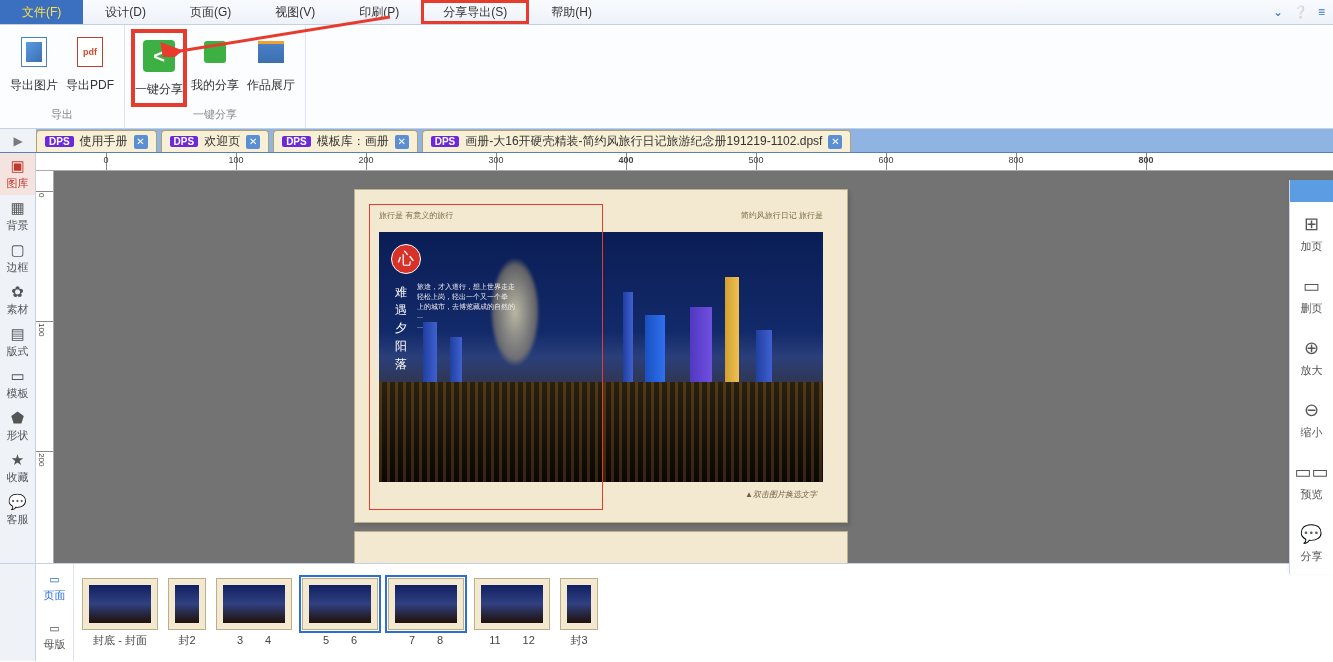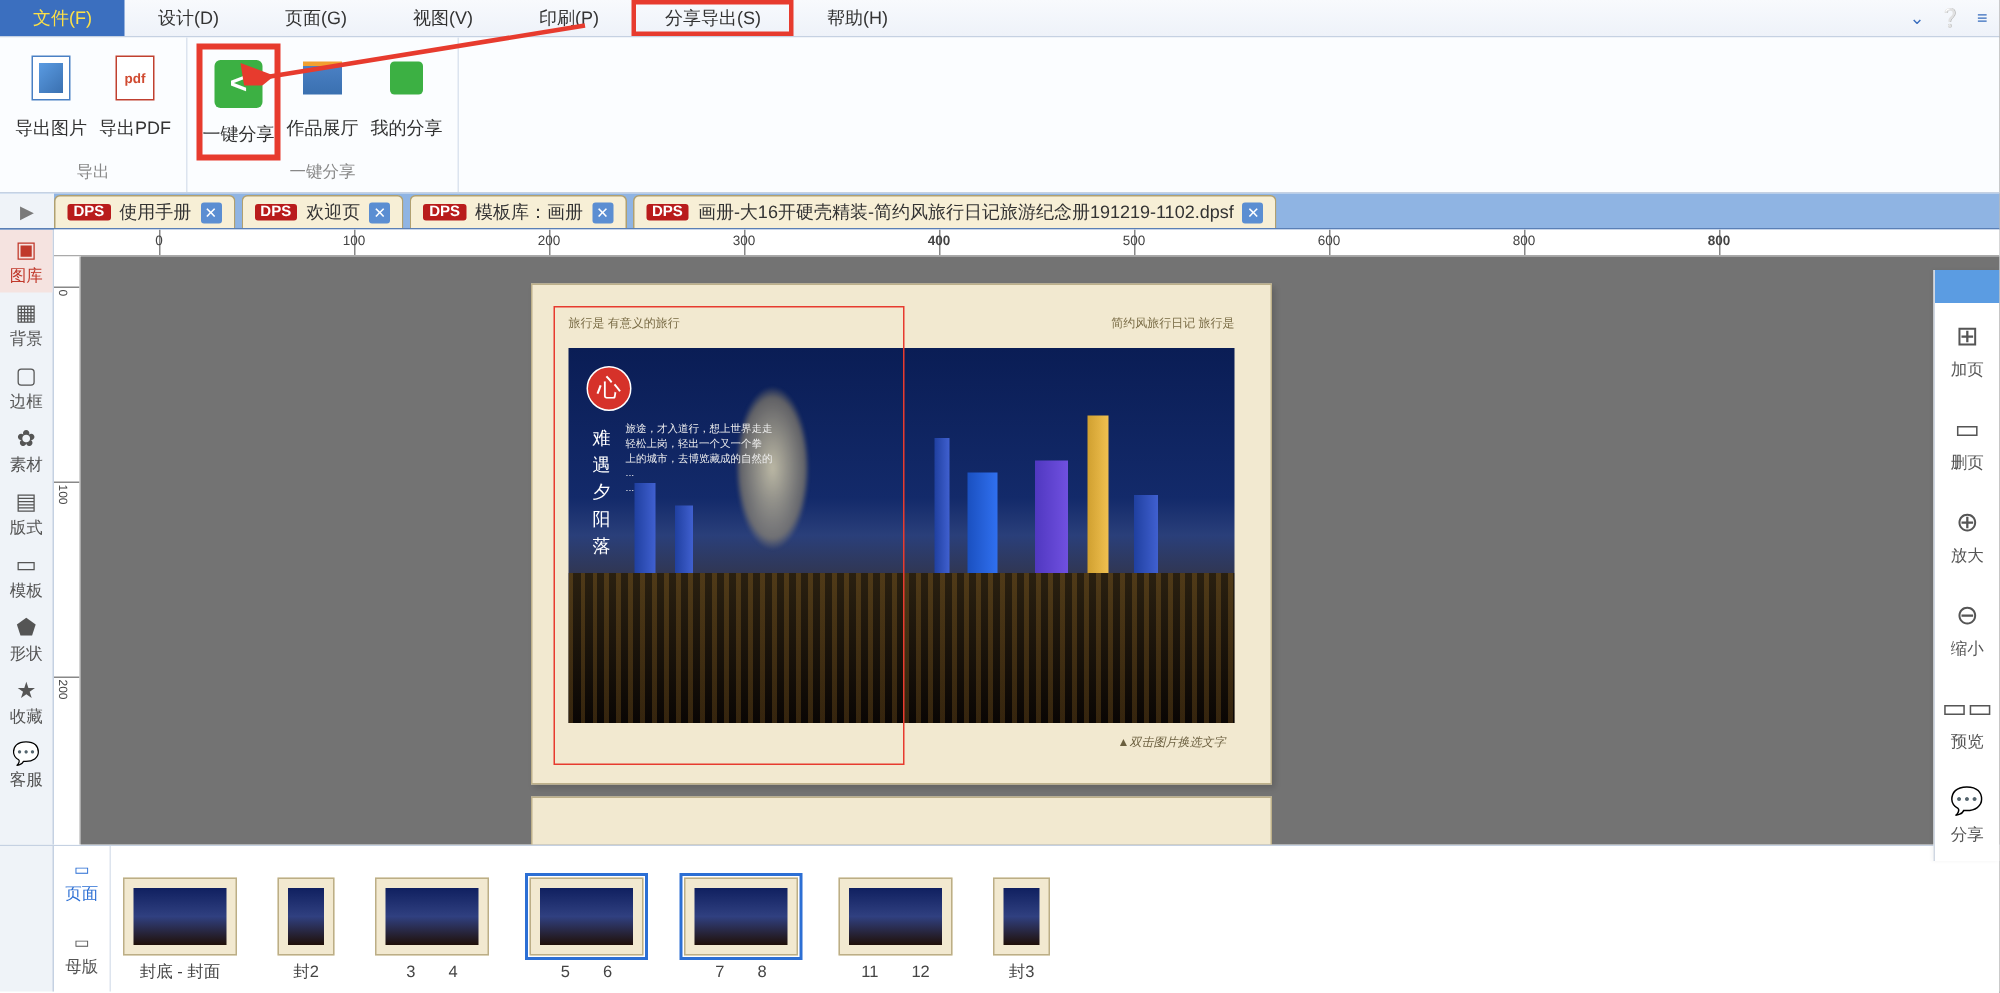--- a/index.html
+++ b/index.html
@@ -17,21 +17,21 @@
 .ribbon-btn { width: 56px; height: 78px; display: flex; flex-direction: column; align-items: center; justify-content: flex-start; padding-top: 6px; cursor: pointer; font-size: 12px; color: #333; }
 .ribbon-btn .ico { width: 34px; height: 34px; display: flex; align-items: center; justify-content: center; margin-bottom: 8px; }
 .ribbon-btn.highlight { border: 4px solid #e73b2e; }
 .ribbon-group-label { font-size: 11px; color: #888; }
 .arrow-svg { position: absolute; left: 150px; top: -12px; pointer-events: none; }
 
 .tabbar { height: 24px; background: #8fb4e3; display: flex; align-items: flex-end; font-size: 12px; padding-left: 36px; position: relative; border-bottom: 1px solid #5a7fb5; }
 .play-strip { position: absolute; left: 0; top: 0; width: 36px; height: 100%; background: #eff3f8; display: flex; align-items: center; justify-content: center; color: #7a7a7a; }
 .doc-tab { background: #f7efd6; border: 1px solid #b0a070; border-bottom: none; border-radius: 4px 4px 0 0; padding: 2px 8px; margin-right: 4px; display: flex; align-items: center; gap: 6px; color: #333; cursor: pointer; }
 .doc-tab .close { background: #5b8ed2; color: #fff; font-size: 10px; width: 14px; height: 14px; border-radius: 2px; display: inline-flex; align-items: center; justify-content: center; }
-.dps-badge { background: #b91c1c; color: #fff; font-size: 10px; padding: 0 4px; border-radius: 2px; font-weight: bold; }
+.dps-badge { background: #6d28d9; color: #fff; font-size: 10px; padding: 0 4px; border-radius: 2px; font-weight: bold; }
 
 .workspace { display: flex; height: 410px; }
 .left-sidebar { width: 36px; background: #eff3f8; border-right: 1px solid #c5d1e2; display: flex; flex-direction: column; }
 .sb-item { height: 42px; display: flex; flex-direction: column; align-items: center; justify-content: center; font-size: 11px; color: #555; cursor: pointer; gap: 1px; }
 .sb-item.active { background: #f5e3e0; color: #c0392b; }
 .sb-item .sic { font-size: 15px; }
 
 .canvas-area { flex: 1; display: flex; flex-direction: column; background: #fff; }
 .hruler { height: 18px; background: #fff; border-bottom: 1px solid #aaa; position: relative; font-size: 9px; color: #444; overflow: hidden; }
 .canvas-body { flex: 1; display: flex; }
@@ -56,21 +56,21 @@
 .right-panel { position: absolute; right: 0; top: 180px; width: 44px; background: #fff; border-left: 1px solid #d0d7e2; box-shadow: -1px 0 3px rgba(0,0,0,.05); }
 .right-panel .hdr { height: 22px; background: #5b9ce2; }
 .rp-item { height: 62px; display: flex; flex-direction: column; align-items: center; justify-content: center; font-size: 11px; color: #555; gap: 4px; cursor: pointer; }
 .rp-item .ric { font-size: 18px; color: #555; }
 
 .thumbstrip { height: 98px; background: #fff; border-top: 1px solid #c5d1e2; display: flex; }
 .ts-left { width: 36px; background: #eff3f8; border-right: 1px solid #c5d1e2; }
 .ts-mode { width: 38px; display: flex; flex-direction: column; border-right: 1px solid #dde4ee; }
 .ts-mode-btn { flex: 1; display: flex; flex-direction: column; align-items: center; justify-content: center; font-size: 11px; color: #555; gap: 2px; cursor: pointer; }
 .ts-mode-btn.active { color: #2c6fd4; }
-.ts-scroll { flex: 1; overflow-x: auto; display: flex; align-items: flex-end; padding: 6px 8px; gap: 27px; }
+.ts-scroll { flex: 1; overflow-x: auto; display: flex; align-items: center; padding: 6px 8px; gap: 10px; }
 .th { display: flex; flex-direction: column; align-items: center; gap: 3px; font-size: 11px; color: #444; }
 .th-img { width: 76px; height: 52px; background: #f2e9d0; border: 1px solid #bcae86; position: relative; cursor: pointer; }
 .th-img.half { width: 38px; }
 .th.sel .th-img { outline: 2px solid #2c6fd4; outline-offset: 1px; }
 .th-img .ph { position: absolute; inset: 6px; background: linear-gradient(#102060, #304080 50%, #201008); }
 
 .tick { position: absolute; top: 0; bottom: 0; border-left: 1px solid #888; }
 .tick-lbl { position: absolute; top: 2px; transform: translateX(-50%); }
 .vtick { position: absolute; left: 0; right: 0; border-top: 1px solid #888; }
 .vtick-lbl { position: absolute; left: 1px; writing-mode: vertical-lr; font-size: 8px; }
@@ -122,29 +122,29 @@
   <div class="ribbon-group">
     <div class="ribbon-row">
       <div class="ribbon-btn highlight">
         <span class="ico">
             <span class="ico-share"></span>
           </span>
         <span>一键分享</span>
       </div>
       <div class="ribbon-btn">
         <span class="ico">
+            <span class="ico-myshare"></span>
+          </span>
+        <span>我的分享</span>
+      </div>
+      <div class="ribbon-btn">
+        <span class="ico">
             <span class="ico-gallery"></span>
           </span>
         <span>作品展厅</span>
-      </div>
-      <div class="ribbon-btn">
-        <span class="ico">
-            <span class="ico-myshare"></span>
-          </span>
-        <span>我的分享</span>
       </div>
     </div>
     <div class="ribbon-group-label">一键分享</div>
   </div>
   <svg class="arrow-svg" width="260" height="44">
     <defs>
         <marker id="ah" markerWidth="10" markerHeight="10" refX="2" refY="5" orient="auto">
           <path d="M8,1 L1,5 L8,9 Z" fill="#e73b2e"></path>
         </marker>
       </defs>

